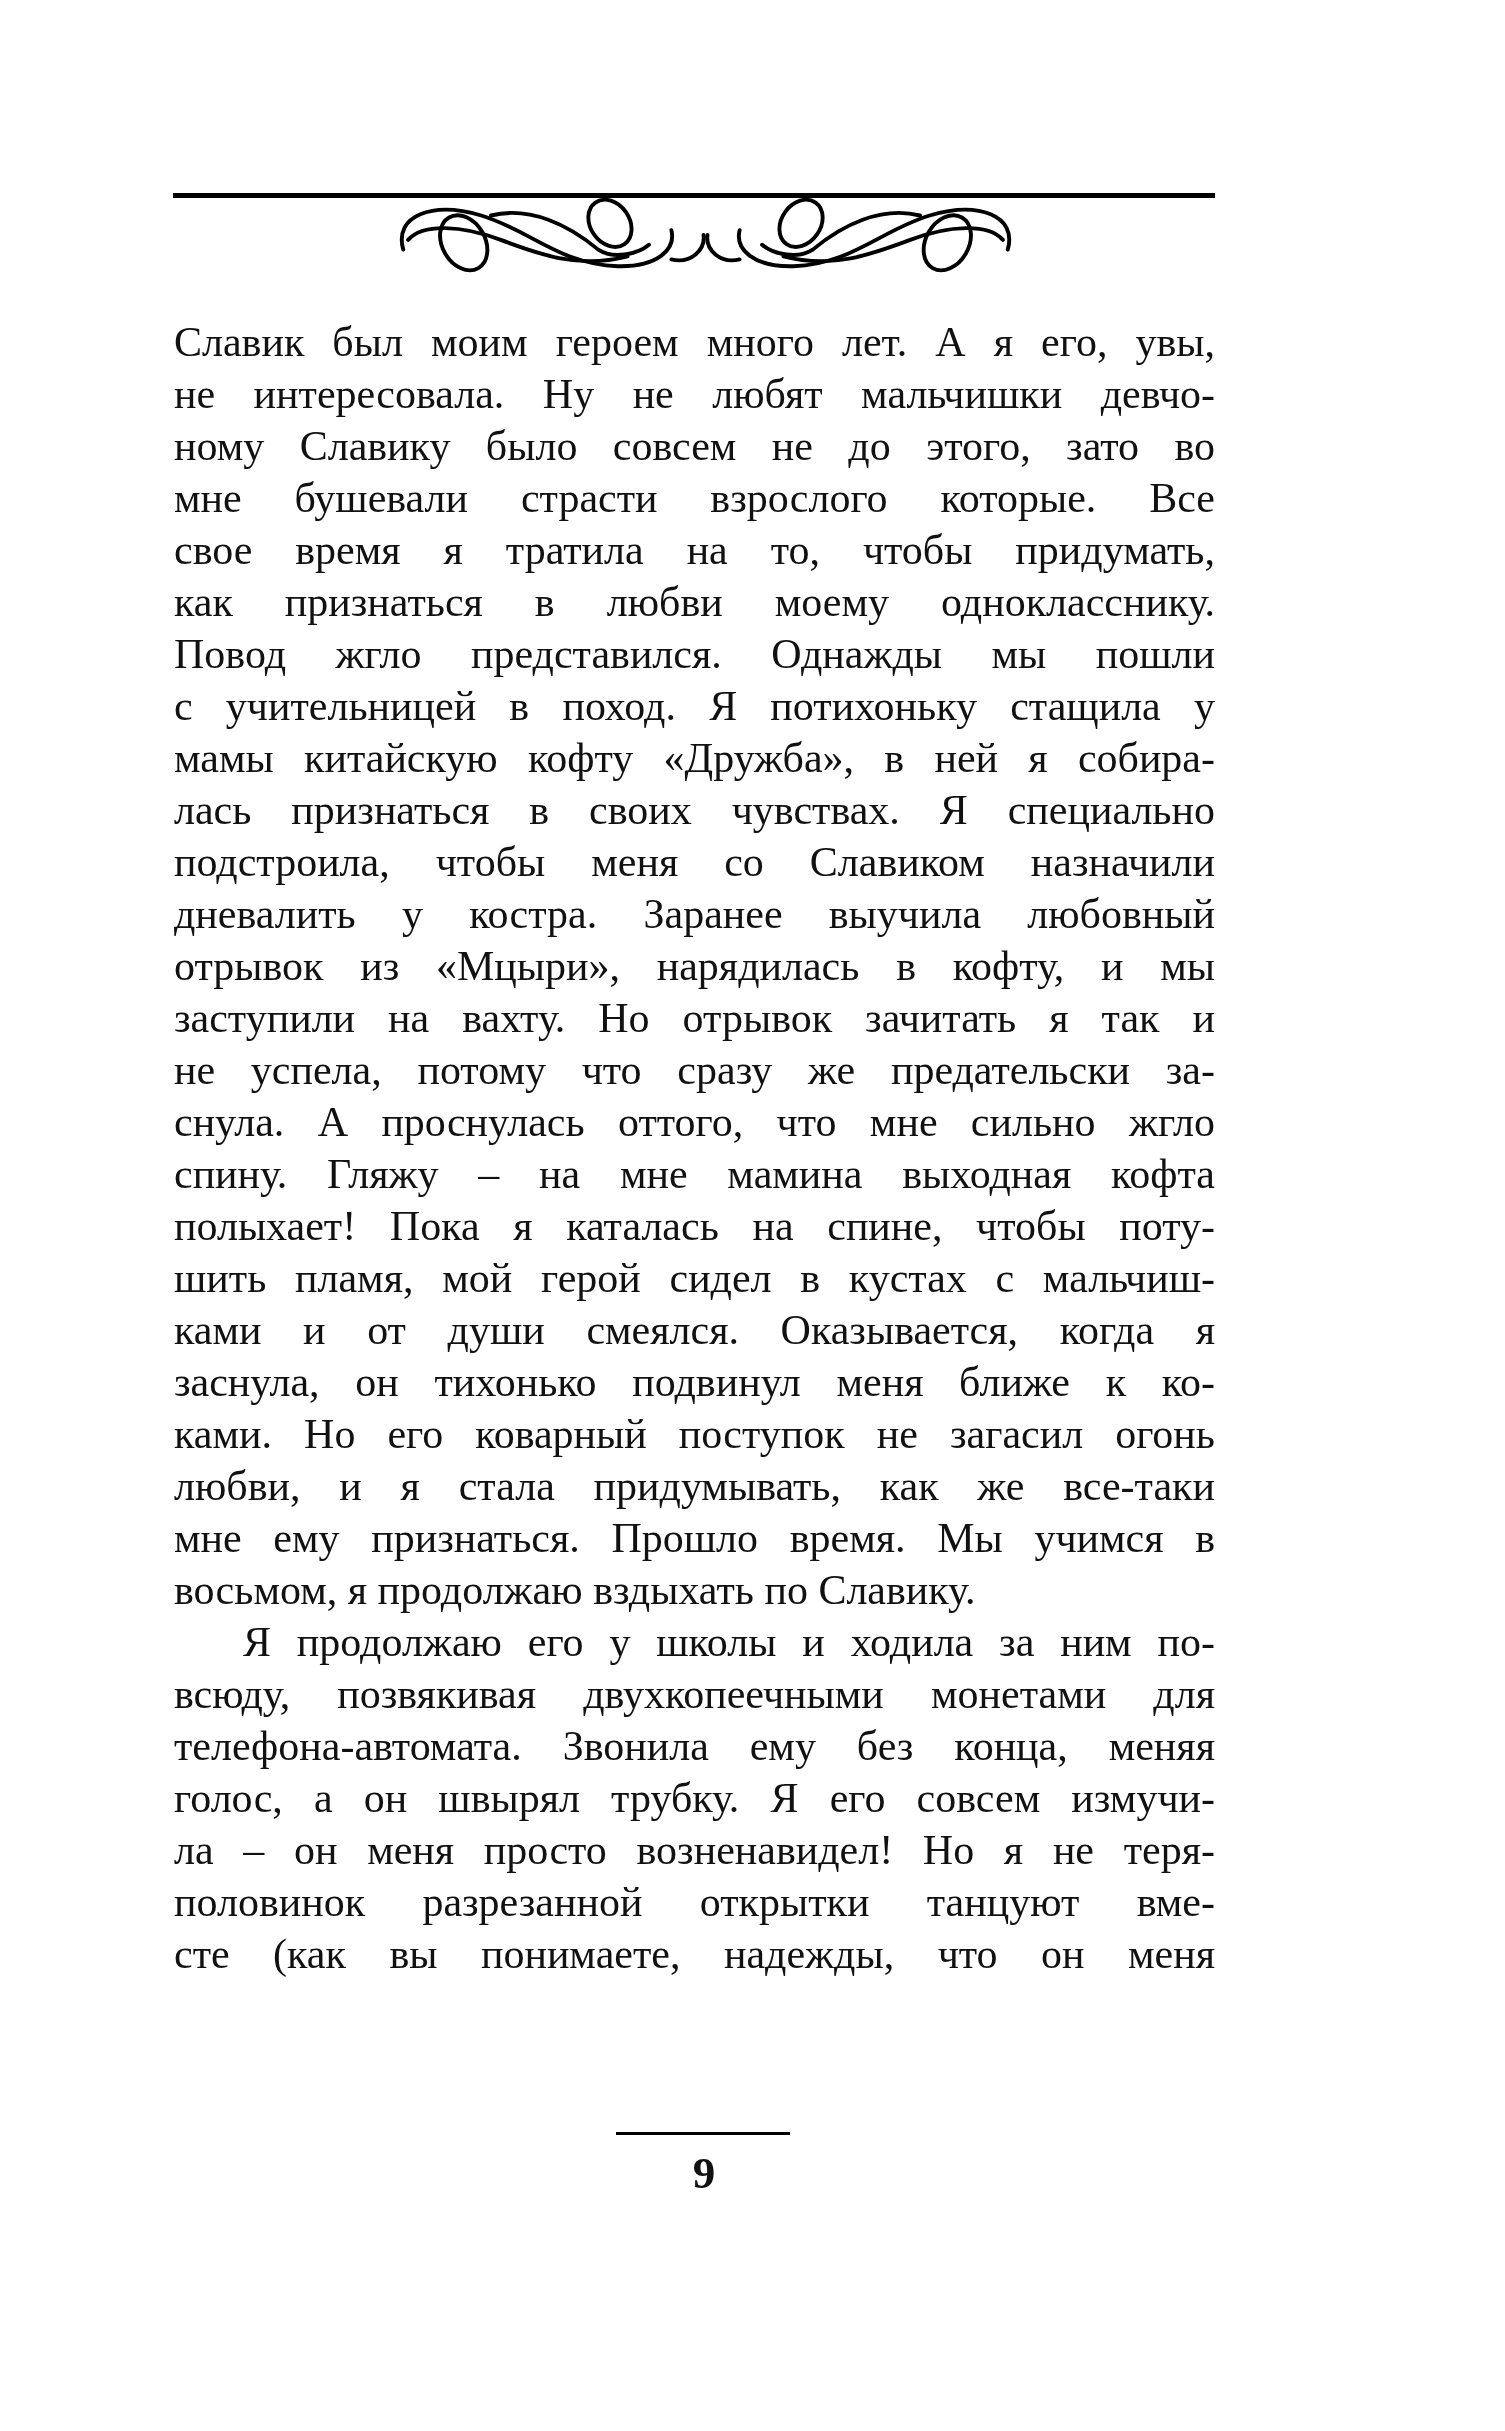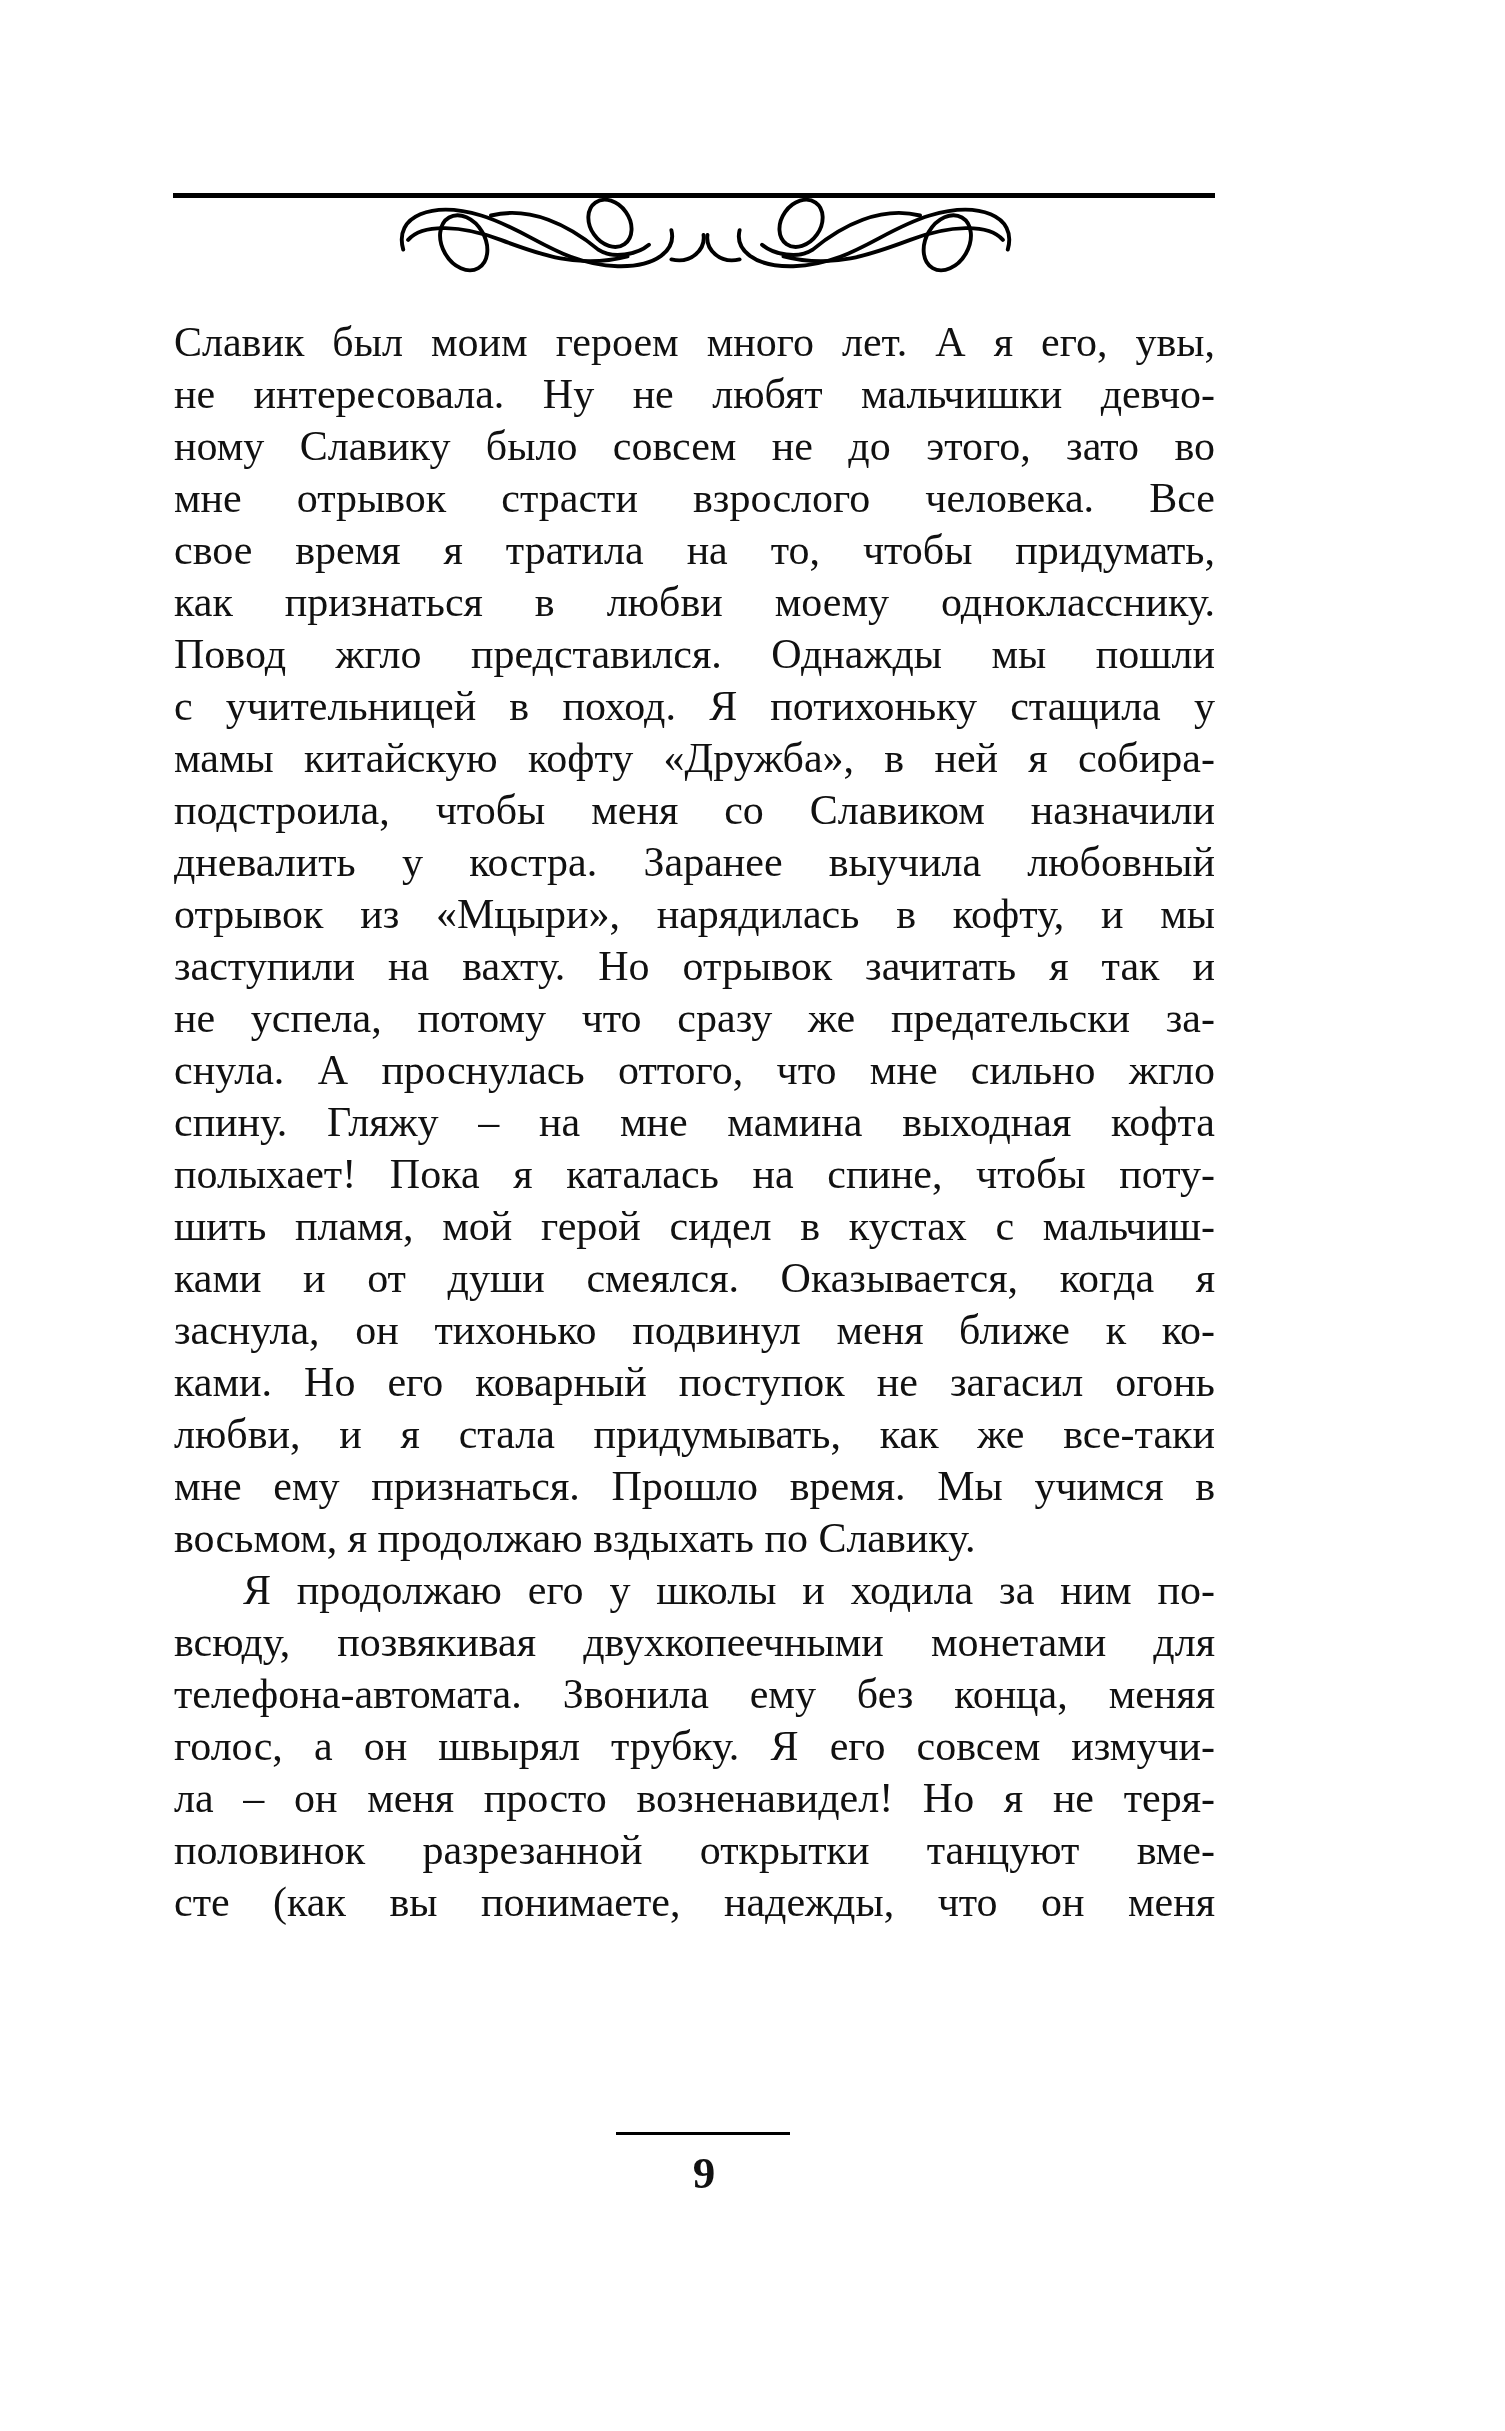--- a/index.html
+++ b/index.html
@@ -37,26 +37,27 @@
     <path d="M100 20 C 140 10, 180 30, 210 55 C 225 65, 250 60, 262 50"></path>
     <ellipse cx="222" cy="28" rx="20" ry="26" transform="rotate(-35 222 28)"></ellipse>
     <path d="M318 40 C 320 55, 305 70, 285 65"></path>
   </g>
 </svg>
 
 <div class="text-block">
   <span class="line wrap">Славик был моим героем много лет. А я его, увы,</span>
   <span class="line wrap">не интересовала. Ну не любят мальчишки девчо-</span>
   <span class="line wrap">ному Славику было совсем не до этого, зато во</span>
-  <span class="line wrap">мне отрывок страсти взрослого человека. Все</span>
+  <span class="line wrap">мне бушевали страсти взрослого которые. Все</span>
   <span class="line wrap">свое время я тратила на то, чтобы придумать,</span>
   <span class="line wrap">как признаться в любви моему однокласснику.</span>
   <span class="line wrap">Повод жгло представился. Однажды мы пошли</span>
   <span class="line wrap">с учительницей в поход. Я потихоньку стащила у</span>
   <span class="line wrap">мамы китайскую кофту «Дружба», в ней я собира-</span>
+  <span class="line wrap">лась признаться в своих чувствах. Я специально</span>
   <span class="line wrap">подстроила, чтобы меня со Славиком назначили</span>
   <span class="line wrap">дневалить у костра. Заранее выучила любовный</span>
   <span class="line wrap">отрывок из «Мцыри», нарядилась в кофту, и мы</span>
   <span class="line wrap">заступили на вахту. Но отрывок зачитать я так и</span>
   <span class="line wrap">не успела, потому что сразу же предательски за-</span>
   <span class="line wrap">снула. А проснулась оттого, что мне сильно жгло</span>
   <span class="line wrap">спину. Гляжу – на мне мамина выходная кофта</span>
   <span class="line wrap">полыхает! Пока я каталась на спине, чтобы поту-</span>
   <span class="line wrap">шить пламя, мой герой сидел в кустах с мальчиш-</span>
   <span class="line wrap">ками и от души смеялся. Оказывается, когда я</span>

